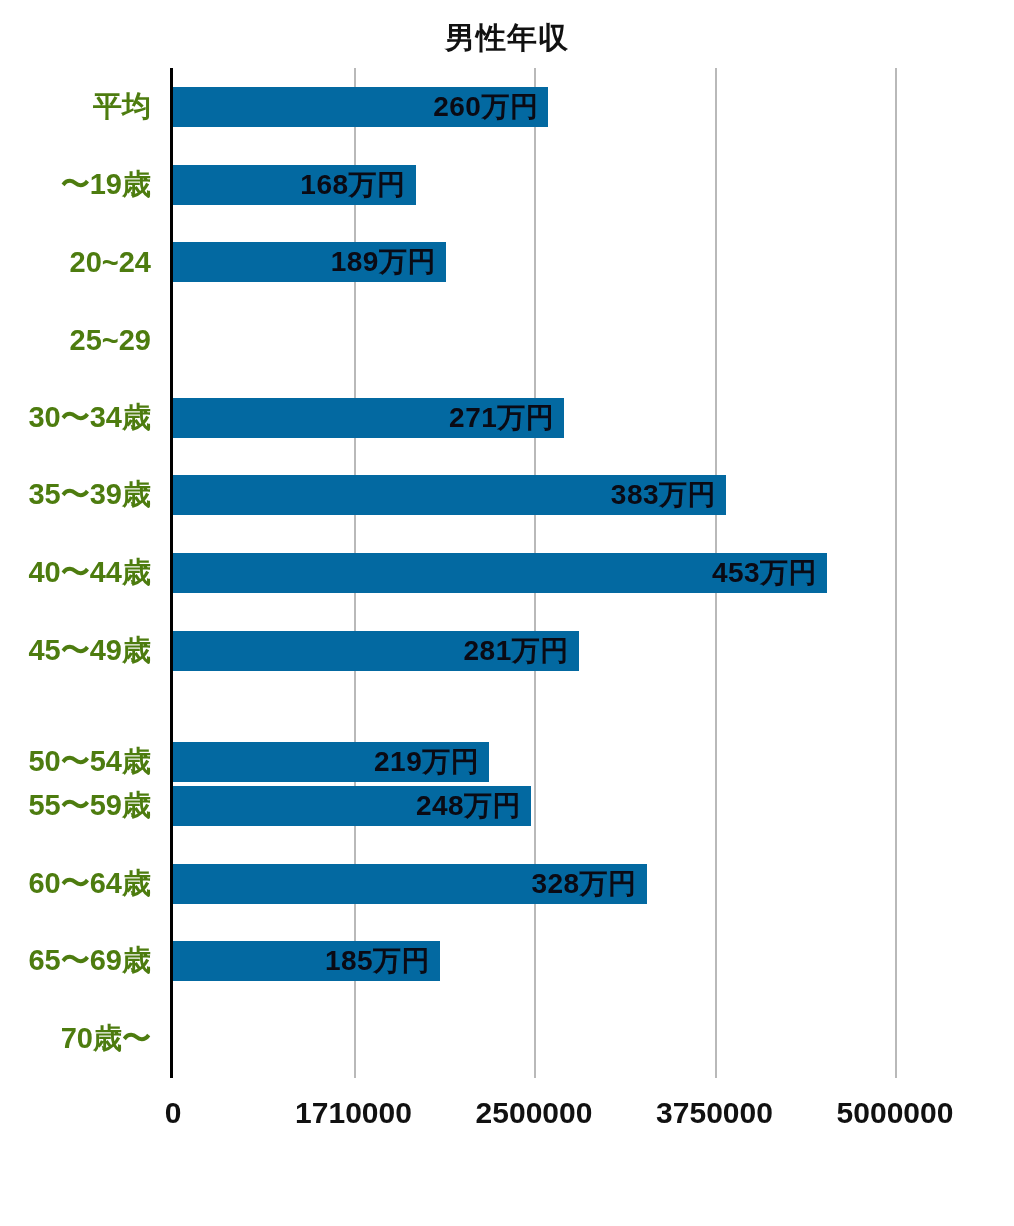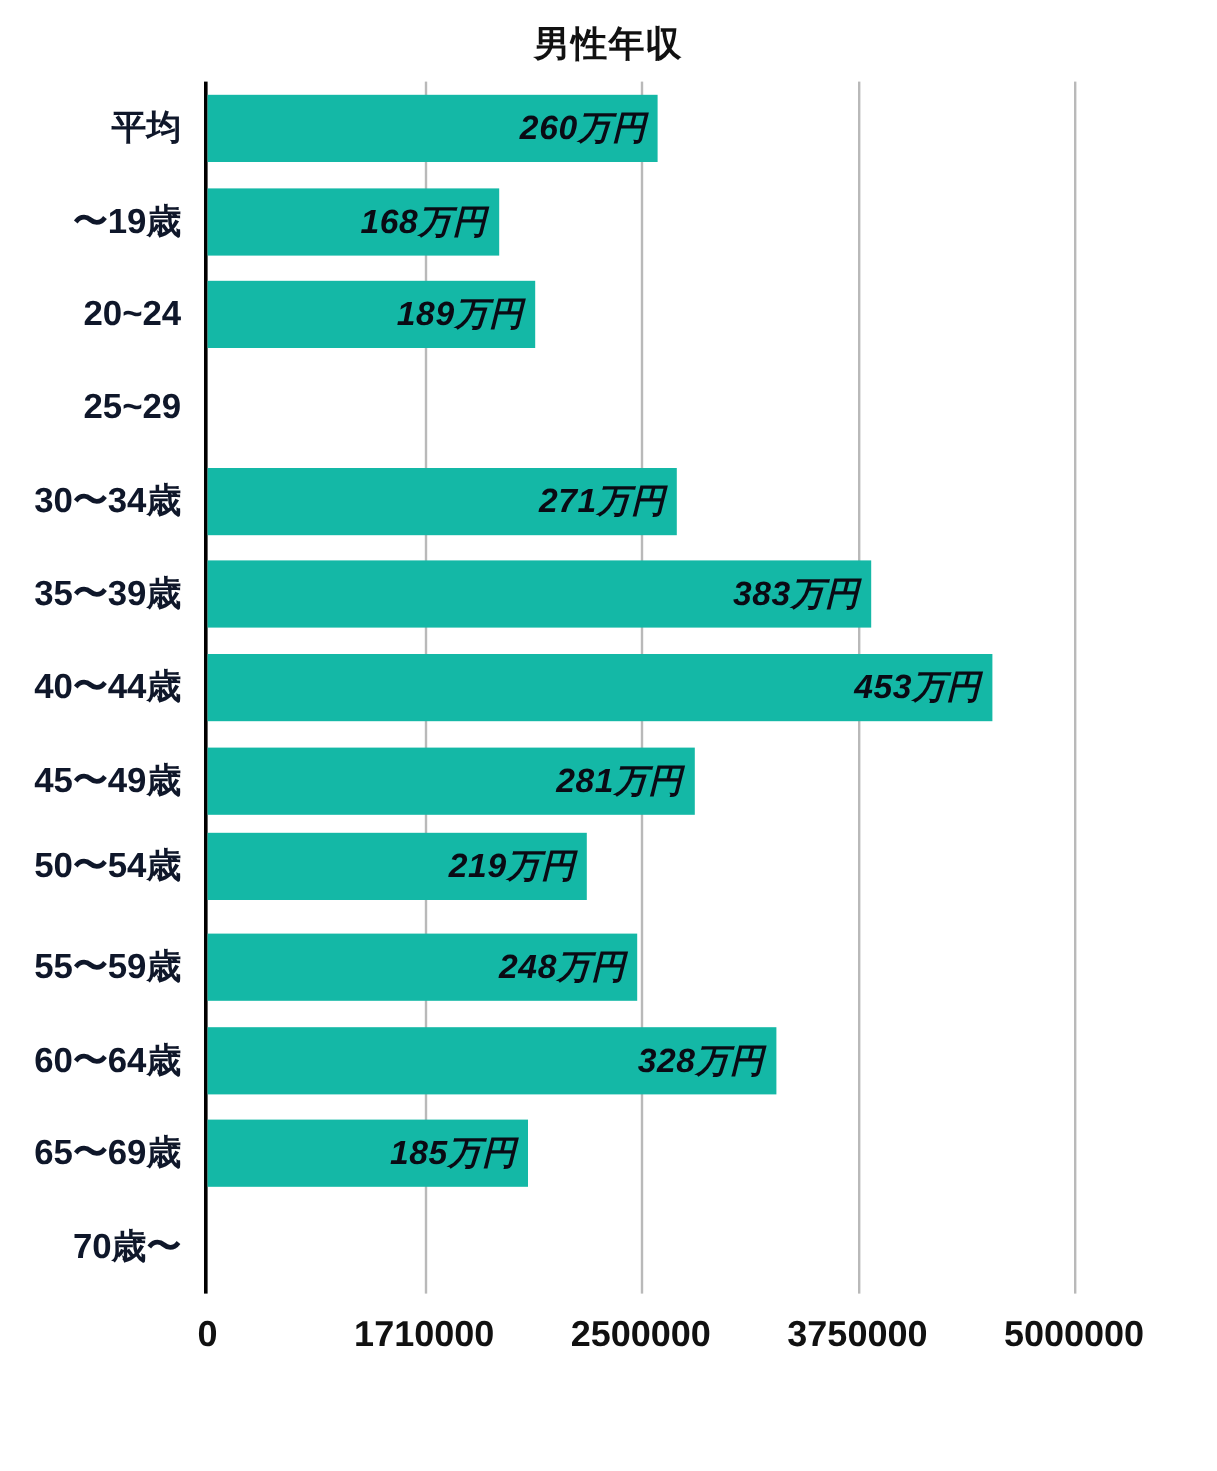--- a/index.html
+++ b/index.html
@@ -40,28 +40,27 @@
   }
 
   
   .row{
     position:absolute;left:0;width:722px;height:77.7px;
   }
   .cat-label{
     position:absolute;right:100%;margin-right:22px;
     top:50%;transform:translateY(-50%);
     white-space:nowrap;
-    font-size:29px;font-weight:700;color:#0f172a;letter-spacing:0px;
+    font-size:29px;font-weight:700;color:#4d7c0f;letter-spacing:0px;
   }
   .bar{
     position:absolute;left:0;top:50%;transform:translateY(-50%);
-    height:56px;background:#14b8a6;
+    height:40px;background:#0369a1;
     display:flex;align-items:center;justify-content:flex-end;
     box-sizing:border-box;
-    font-style:italic;
   }
   .bar-value{
     font-size:28px;font-weight:700;color:#0a0a14;
     padding-right:10px;white-space:nowrap;letter-spacing:0.5px;
   }
 
   
   .xaxis{
     position:absolute;left:0;top:1010px;width:722px;height:70px;
   }
@@ -127,21 +126,21 @@
           <div class="bar" style="width: 654.132px;">
             <span class="bar-value">453万円</span>
           </div>
         </div>
         <div class="row" style="top: 543.846px; height: 77.6923px;">
           <span class="cat-label">45〜49歳</span>
           <div class="bar" style="width: 405.764px; padding-left: 48px;">
             <span class="bar-value">281万円</span>
           </div>
         </div>
-        <div class="row" style="top: 615px; height: 77.6923px;">
+        <div class="row" style="top: 655px; height: 77.6923px;">
           <span class="cat-label">50〜54歳</span>
           <div class="bar" style="width: 316.236px;">
             <span class="bar-value">219万円</span>
           </div>
         </div>
         <div class="row" style="top: 699.231px; height: 77.6923px;">
           <span class="cat-label">55〜59歳</span>
           <div class="bar" style="width: 358.112px;">
             <span class="bar-value">248万円</span>
           </div>

